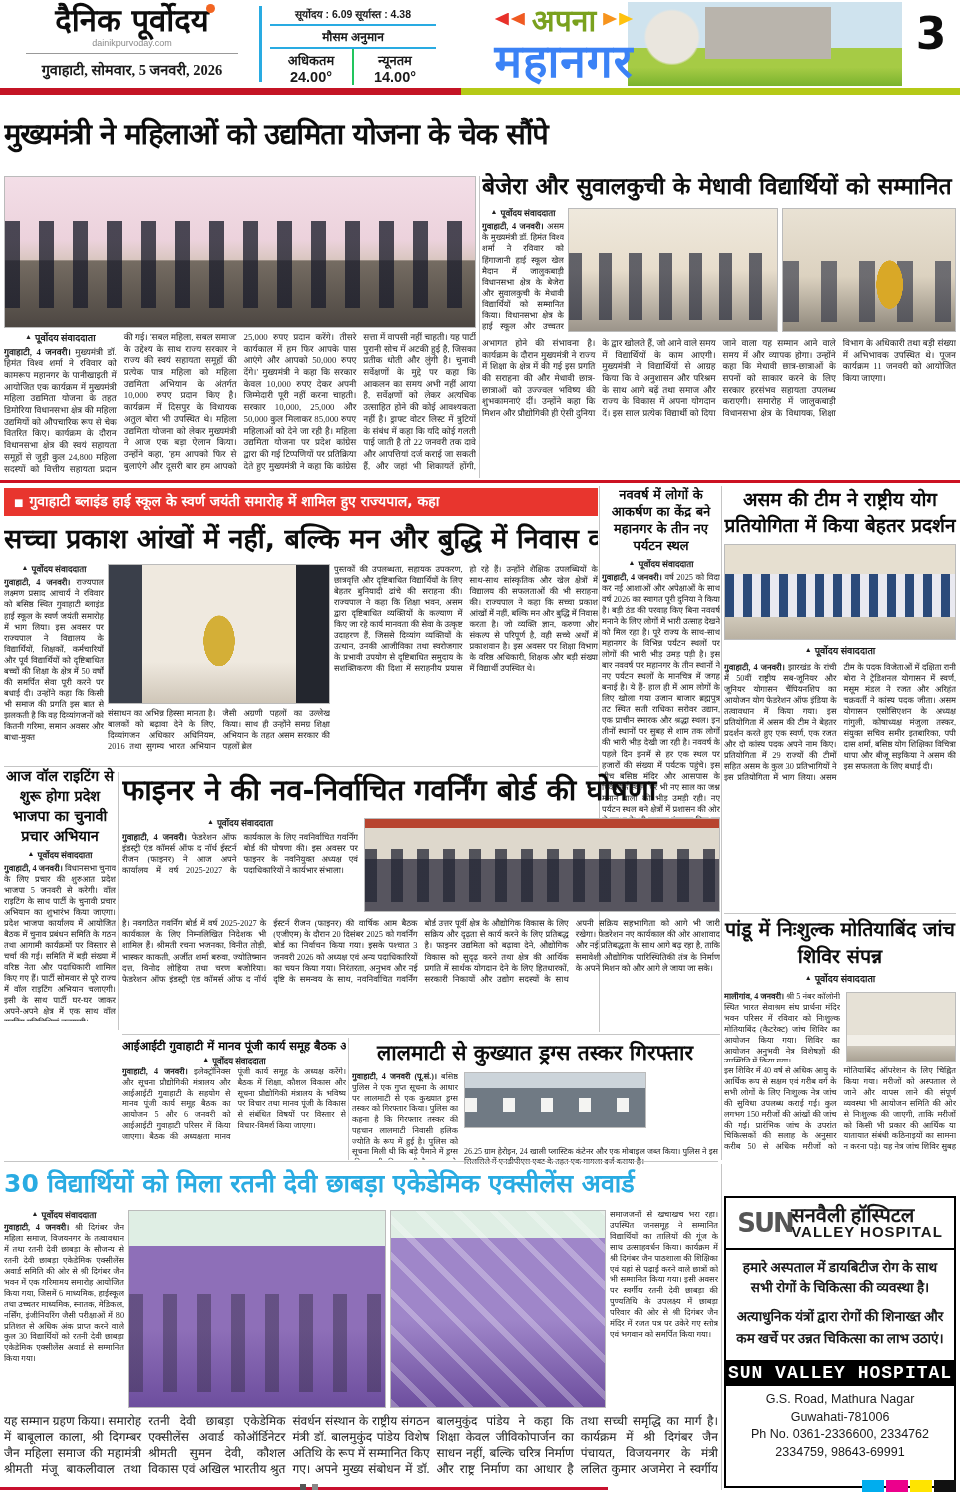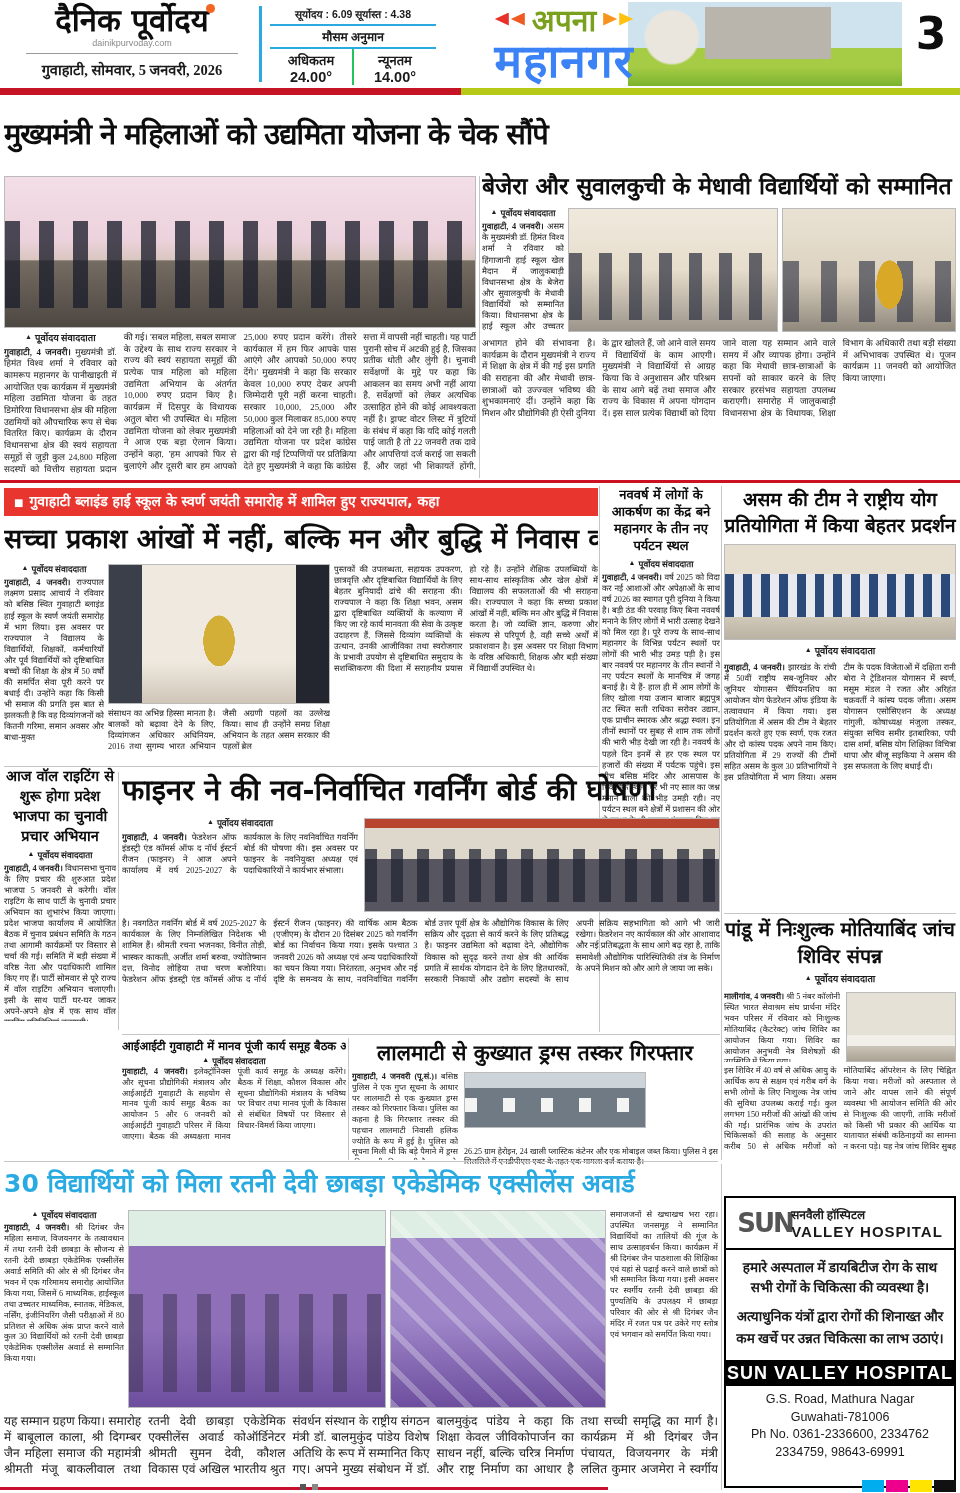--- a/index.html
+++ b/index.html
@@ -251,30 +251,30 @@
     </div>
     <div class="abs body-txt cols5" style="left:0;top:250px;width:714px;height:76px;font-size:12px;">
       <p><span>यह सम्मान ग्रहण किया। समारोह में बाबूलाल काला, श्री दिगम्बर जैन महिला समाज की महामंत्री श्रीमती मंजू बाकलीवाल तथा रतनी देवी छाबड़ा एकेडेमिक एक्सीलेंस अवार्ड कोऑर्डिनेटर श्रीमती सुमन देवी, कौशल विकास एवं अखिल भारतीय श्रुत संवर्धन संस्थान के राष्ट्रीय संगठन मंत्री डॉ. बालमुकुंद पांडेय विशेष अतिथि के रूप में सम्मानित किए गए। अपने मुख्य संबोधन में डॉ. बालमुकुंद पांडेय ने कहा कि शिक्षा केवल जीविकोपार्जन का साधन नहीं, बल्कि चरित्र निर्माण और राष्ट्र निर्माण का आधार है तथा सच्ची समृद्धि का मार्ग है। कार्यक्रम में श्री दिगंबर जैन पंचायत, विजयनगर के मंत्री ललित कुमार अजमेरा ने स्वर्गीय रतनी देवी छाबड़ा के कष्टमय किंतु प्रेरणादायी जीवन पर प्रकाश डाला। विजयनगर जैन भवन का यह समारोह विद्यार्थियों, अभिभावकों एवं समाजजनों की उपस्थिति से भरा रहा।</span></p>
     </div>
   </div>
 
   <div class="abs ad-box" style="left:724px;top:1196px;width:232px;height:292px;">
     <div style="display:flex;align-items:center;justify-content:center;gap:6px;height:50px;border-bottom:2px solid #000;">
       <div class="sun-logo">SUN</div>
       <div style="text-align:left;">
-        <div style="font-weight:bold;font-size:12px;line-height:18px;">सनवैली हॉस्पिटल</div>
+        <div style="font-weight:bold;font-size:20px;line-height:18px;">सनवैली हॉस्पिटल</div>
         <div style="font-family:'Liberation Sans',sans-serif;font-weight:bold;font-size:15px;line-height:16px;letter-spacing:1px;">VALLEY HOSPITAL</div>
       </div>
     </div>
     <div style="padding:8px 10px 4px 10px;text-align:center;">
       <p style="margin:0 0 10px 0;font-size:13.5px;line-height:1.45;font-weight:600;">हमारे अस्पताल में डायबिटीज रोग के साथ सभी रोगों के चिकित्सा की व्यवस्था है।</p>
       <p style="margin:0 0 2px 0;font-size:13.5px;line-height:1.45;font-weight:600;">अत्याधुनिक यंत्रों द्वारा रोगों की शिनाख्त और</p>
       <p style="margin:0 0 8px 0;font-size:13.5px;line-height:1.45;font-weight:600;">कम खर्चे पर उन्नत चिकित्सा का लाभ उठाएं।</p>
     </div>
-    <div style="background:#000;color:#fff;font-family:Liberation Sans, sans-serif;font-weight:800;font-size:18px;line-height:26px;text-align:center;letter-spacing:1px;">SUN VALLEY HOSPITAL</div>
+    <div style="background:#000;color:#fff;font-family:Liberation Mono, monospace;font-weight:800;font-size:18px;line-height:26px;text-align:center;letter-spacing:1px;">SUN VALLEY HOSPITAL</div>
     <div style="padding-top:5px;text-align:center;font-family:'Liberation Sans',sans-serif;font-size:12.5px;line-height:1.4;">
       <div>G.S. Road, Mathura Nagar</div>
       <div>Guwahati-781006</div>
       <div>Ph No. 0361-2336600, 2334762</div>
       <div>2334759, 98643-69991</div>
     </div>
   </div>
 
   <div class="abs" style="left:0;top:1487px;width:608px;height:3px;background:#c8102e;"></div>
   <div class="abs" style="left:300px;top:1484px;width:6px;height:6px;background:#555;"></div>

